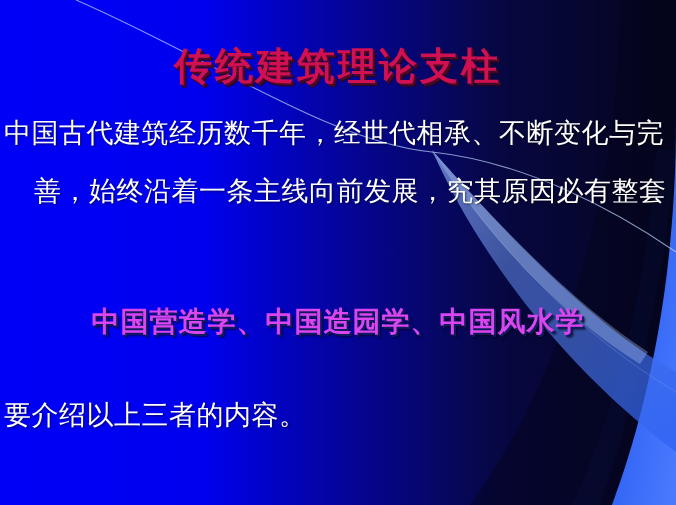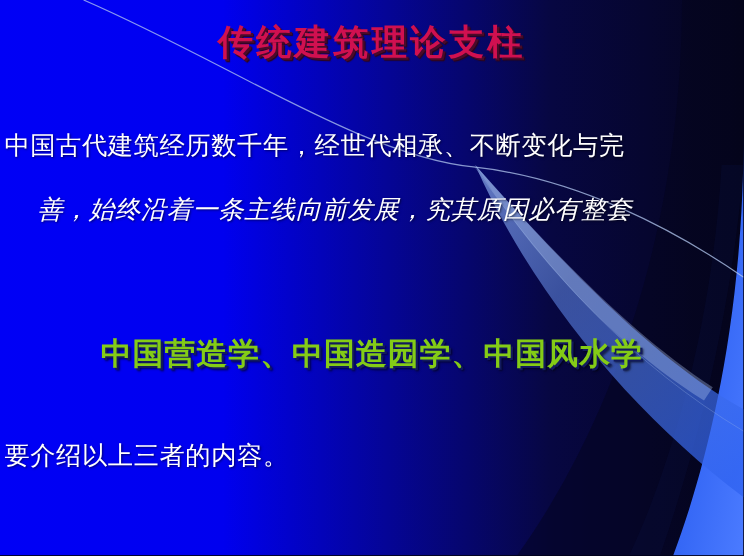--- a/index.html
+++ b/index.html
@@ -33,55 +33,56 @@
     position: absolute;
     left: 0;
     top: 18px;
     width: 676px;
     text-align: center;
   }
   #slide-title {
     display: inline-block;
     font-family: "DejaVu Serif", "Liberation Serif", serif;
     font-weight: bold;
-    font-size: 32px;
+    font-size: 38px;
     line-height: 40px;
     letter-spacing: 3px;
     color: #d01050;
     text-shadow: 2px 2px 0 #4a0a2a, 3px 3px 1px #2b0618;
     white-space: nowrap;
+    margin-top: 28px;
   }
 
   
   .para {
     position: absolute;
     color: #ffffff;
     font-family: "DejaVu Serif", "Liberation Serif", serif;
-    font-size: 23px;
+    font-size: 27px;
     line-height: 58px;
     letter-spacing: 0.5px;
     text-shadow: 1px 1px 2px rgba(0,0,0,0.55);
     white-space: nowrap;
   }
   #para-1 { left: 4px;  top: 104px; }
-  #para-1 .ln2, #para-1 .ln3 { display: block; padding-left: 30px; font-style: italic; }
+  #para-1 .ln2, #para-1 .ln3 { display: block; padding-left: 30px; }
   #para-1 .ln1 { display: block; }
 
   #para-2 { left: 4px;  top: 386px; }
   #para-2 .ln1 { display: block; padding-left: 84px; }
   #para-2 .ln2 { display: block; }
 
   
   #emphasis-line {
     position: absolute;
     left: 0;
     top: 302px;
     width: 676px;
     text-align: center;
-    color: #84cc16;
+    color: #d946ef;
     font-family: "DejaVu Sans", "Liberation Sans", sans-serif;
     font-weight: bold;
     font-size: 28px;
     line-height: 40px;
     letter-spacing: 1px;
     text-shadow: 2px 2px 0 #121a5e, 3px 3px 2px rgba(0,0,0,0.6);
     white-space: nowrap;
   }
 </style>
 </head>

